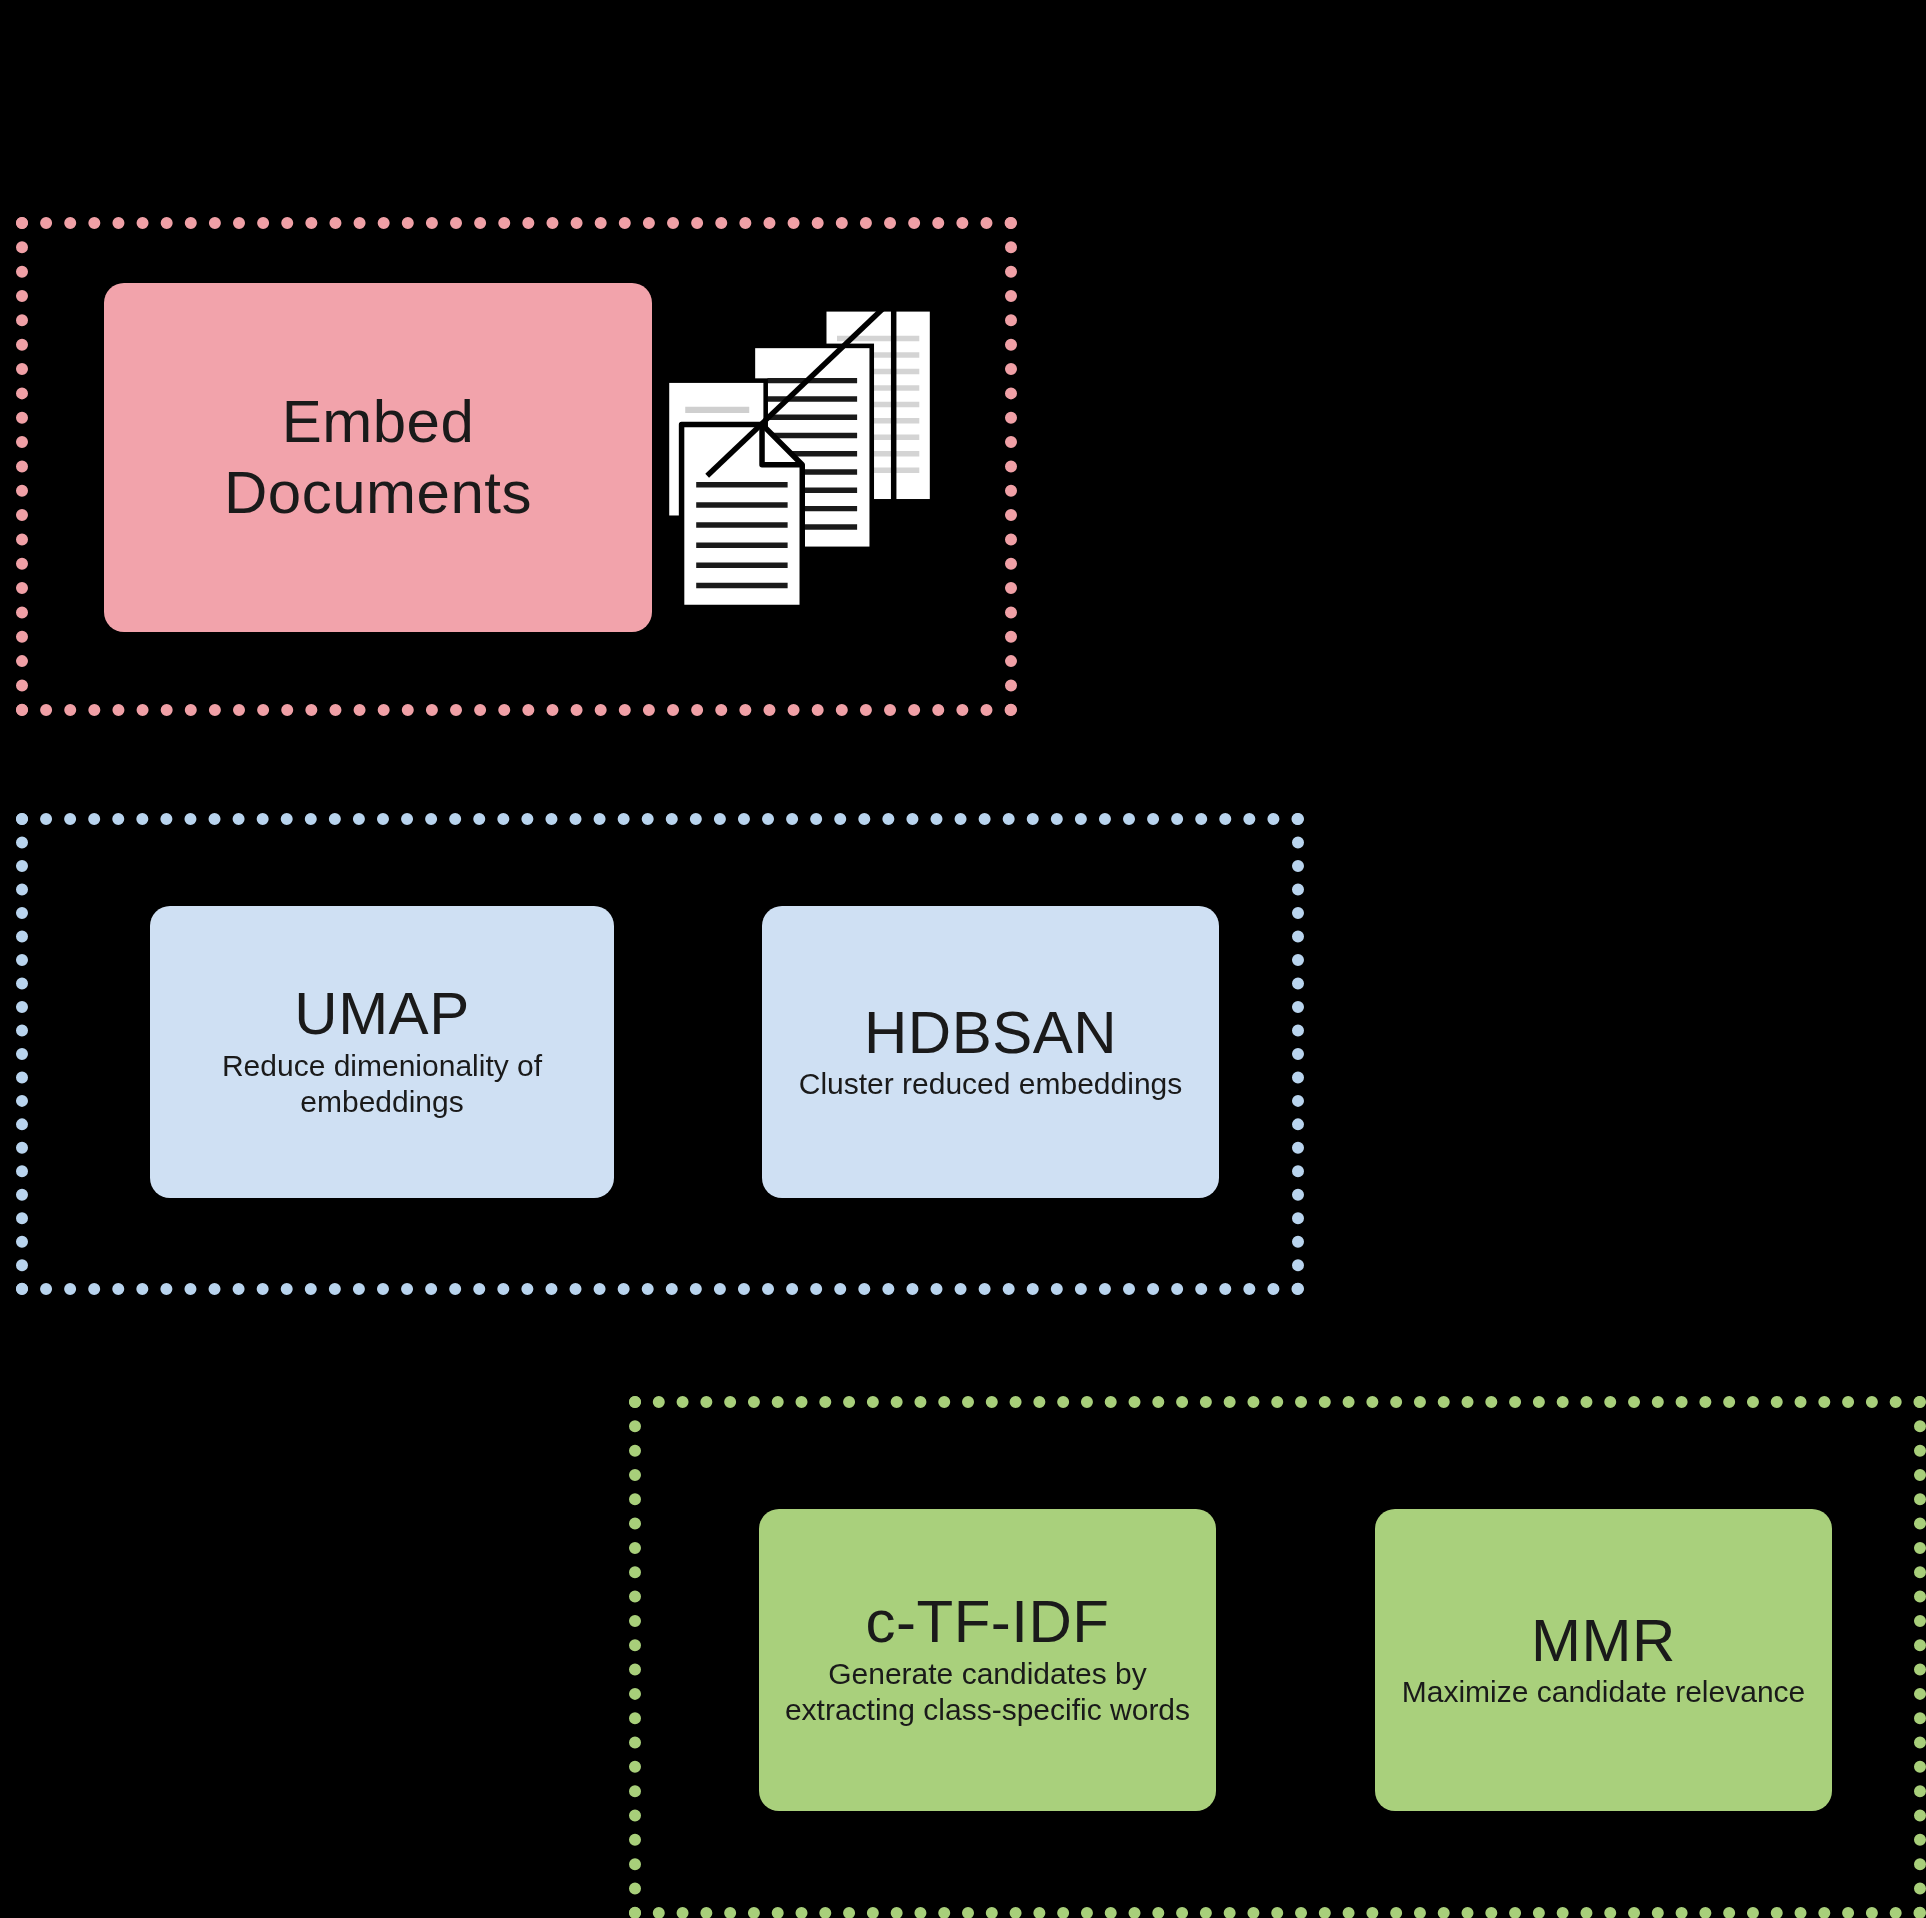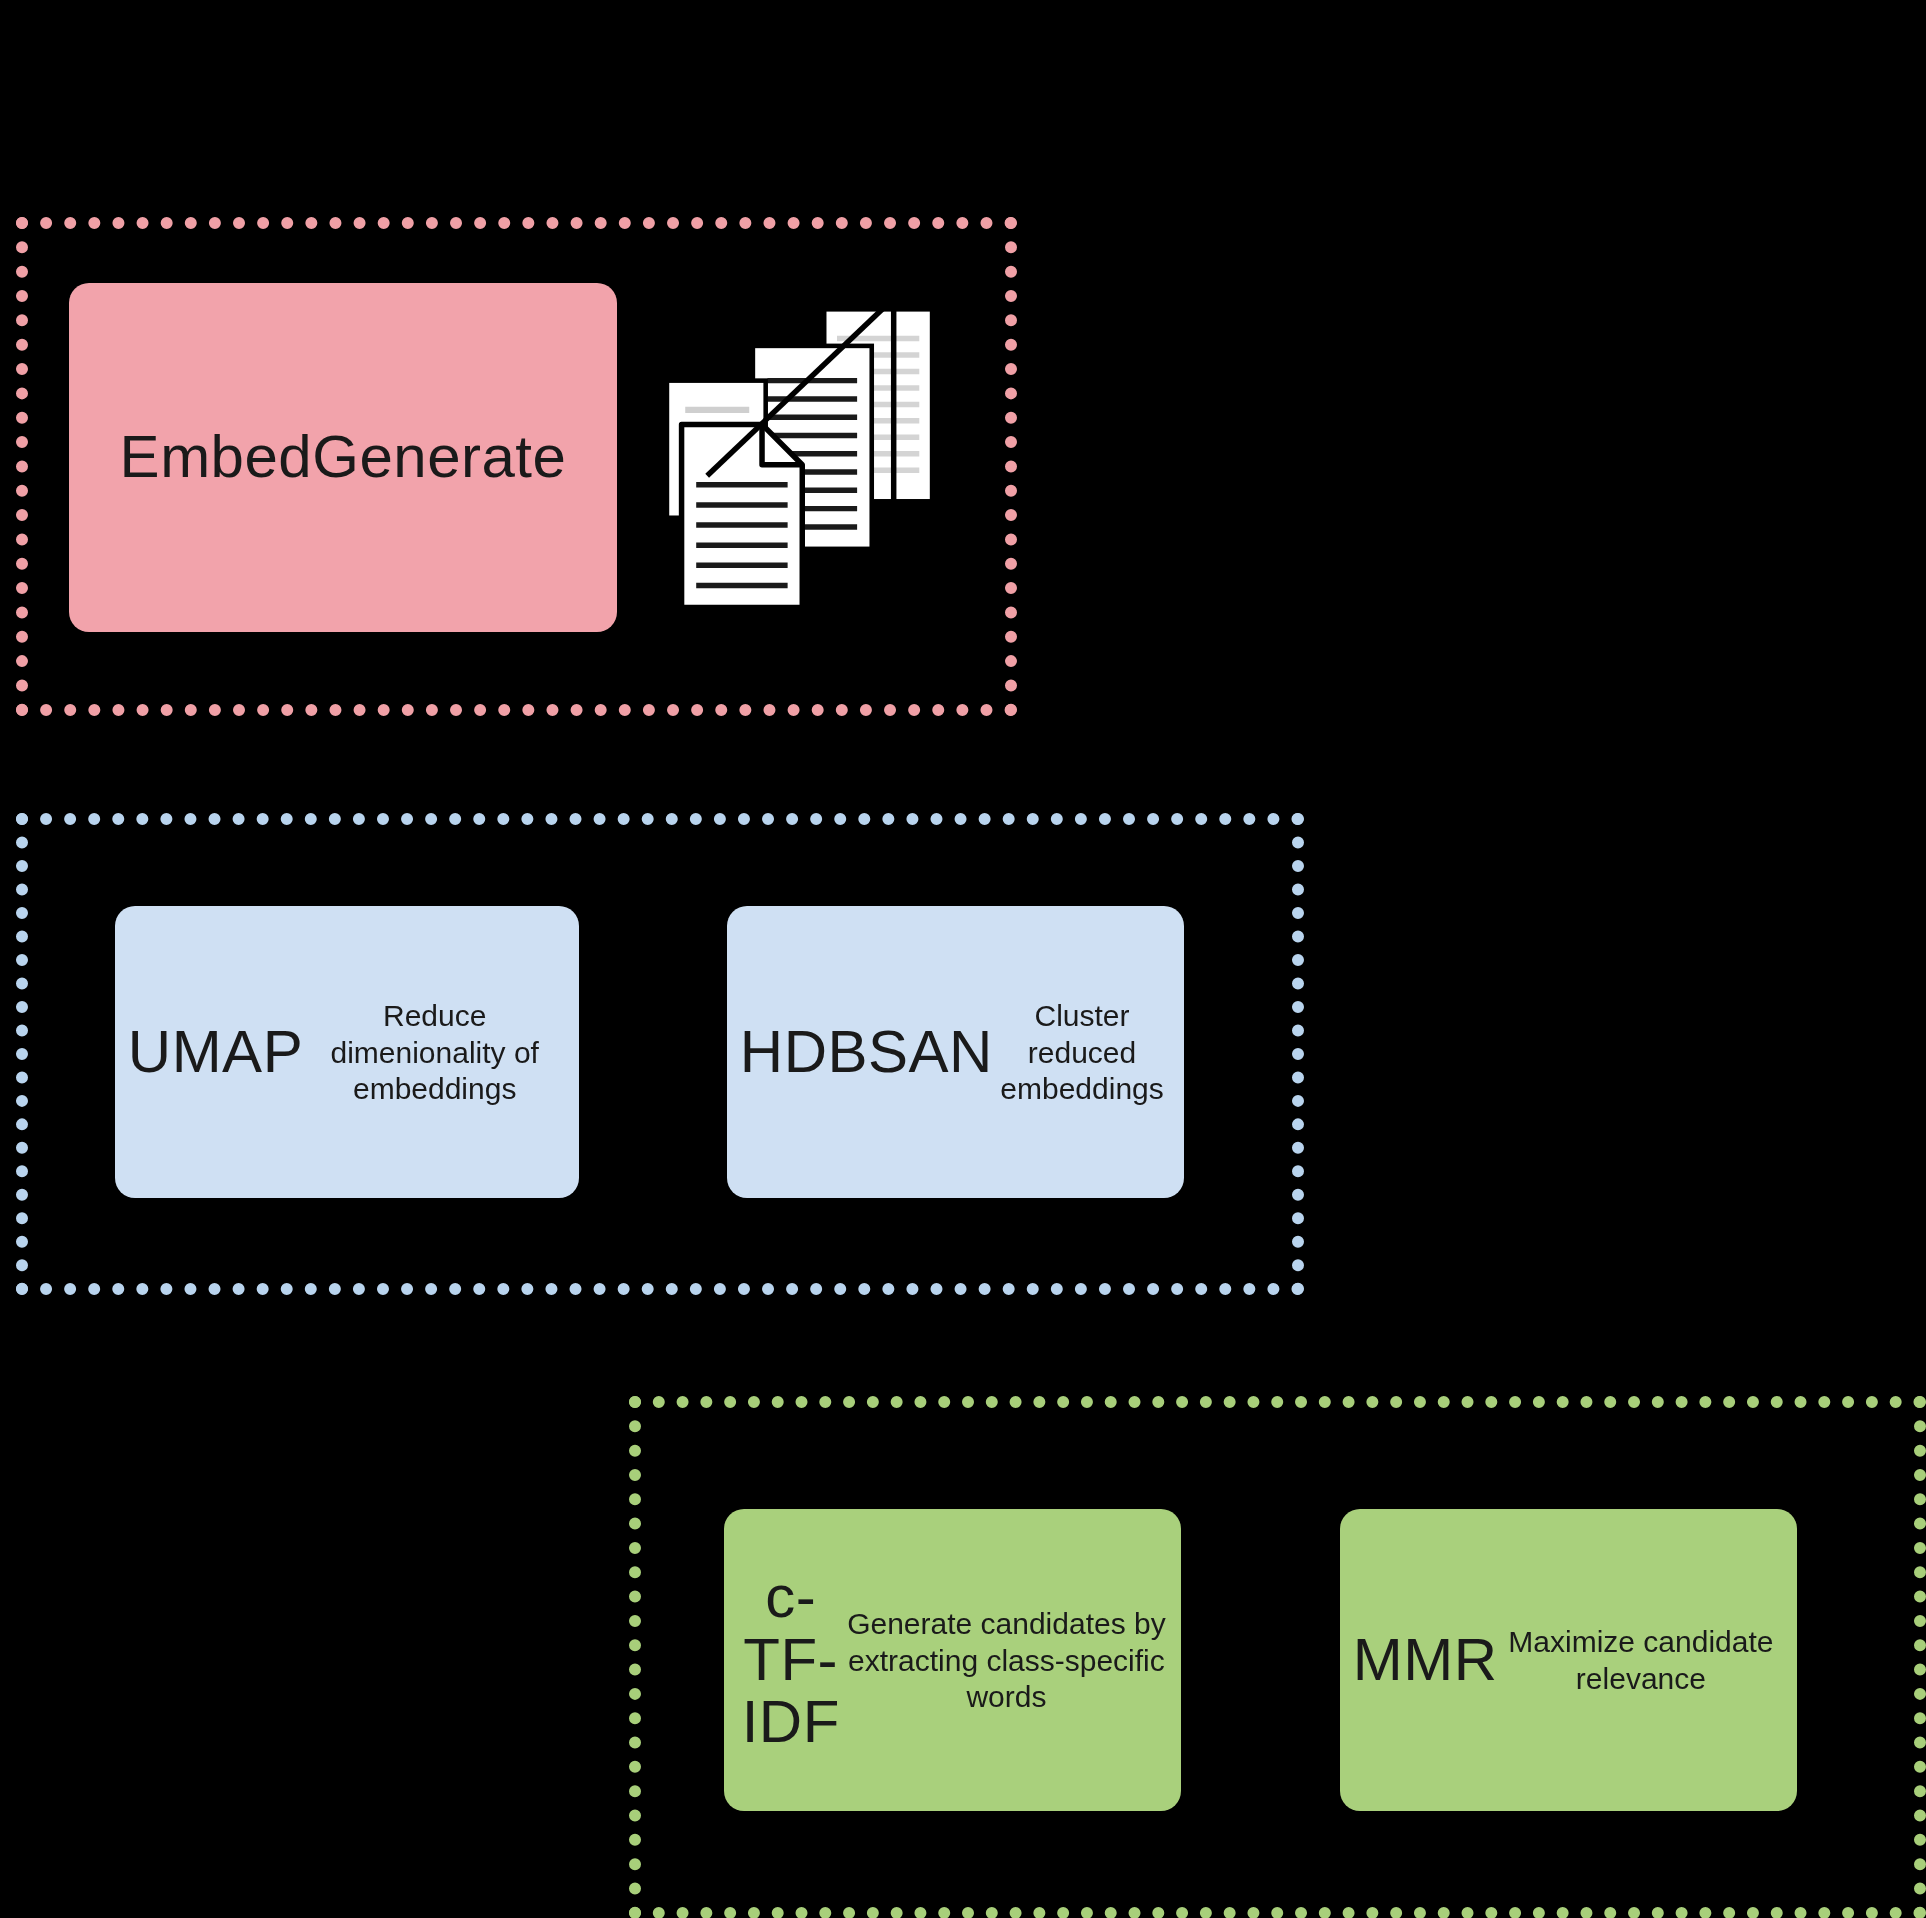--- a/index.html
+++ b/index.html
@@ -22,26 +22,27 @@
   }
   .group.dotted {
     border-style: dotted;
     border-width: 12.8px;
   }
   .card {
     position: absolute;
     box-sizing: border-box;
     border-radius: 20px;
     display: flex;
-    flex-direction: row;
+    flex-direction: column;
     align-items: center;
     justify-content: center;
     text-align: center;
     color: #111111;
     padding: 9.1px 12.8px;
+    margin-left: 35px;
   }
   .card-title {
     font-size: 60px;
     font-weight: 400;
     line-height: 1.04;
     letter-spacing: 0.5px;
     color: #1a1a1a;
   }
   .card-title.two-line {
     line-height: 1.18;
@@ -65,21 +66,21 @@
 <div id="canvas" style="background: rgb(0, 0, 0);">
 
   <div class="group dotted" id="g-embed" style="left: 16.4px; top: 217px; width: 1001px; height: 499px; border-color: rgb(240, 160, 166);"></div>
 
   <div class="group dotted" id="g-dim" style="left: 16.4px; top: 813px; width: 1288px; height: 482px; border-color: rgb(185, 212, 238);"></div>
 
   <div class="group dotted" id="g-topic" style="left: 629px; top: 1396px; width: 1297px; height: 523px; border-color: rgb(168, 207, 122);"></div>
 
   <div class="card" id="c-embed" style="left: 69px; top: 283px; width: 548px; height: 349px; background: rgb(242, 163, 171);">
     <div class="card-title two-line">Embed</div>
-    <div class="card-title two-line">Generate</div>
+    <div class="card-title two-line">Documents</div>
   </div>
 
   <div class="docs-icon" id="i-docs" style="left: 654px; top: 302px; width: 302px; height: 320px;">
     <svg viewBox="0 0 330 350" width="302" height="320" aria-hidden="true">
       <g fill="#ffffff" stroke="#ffffff">
 
         <rect x="186" y="8" width="118" height="210" fill="#ffffff" stroke="#000000" stroke-width="5"></rect>
         <g stroke="#d4d4d4" stroke-width="6" stroke-linecap="butt">
           <line x1="200" y1="40" x2="290" y2="40"></line>
           <line x1="200" y1="58" x2="290" y2="58"></line>

